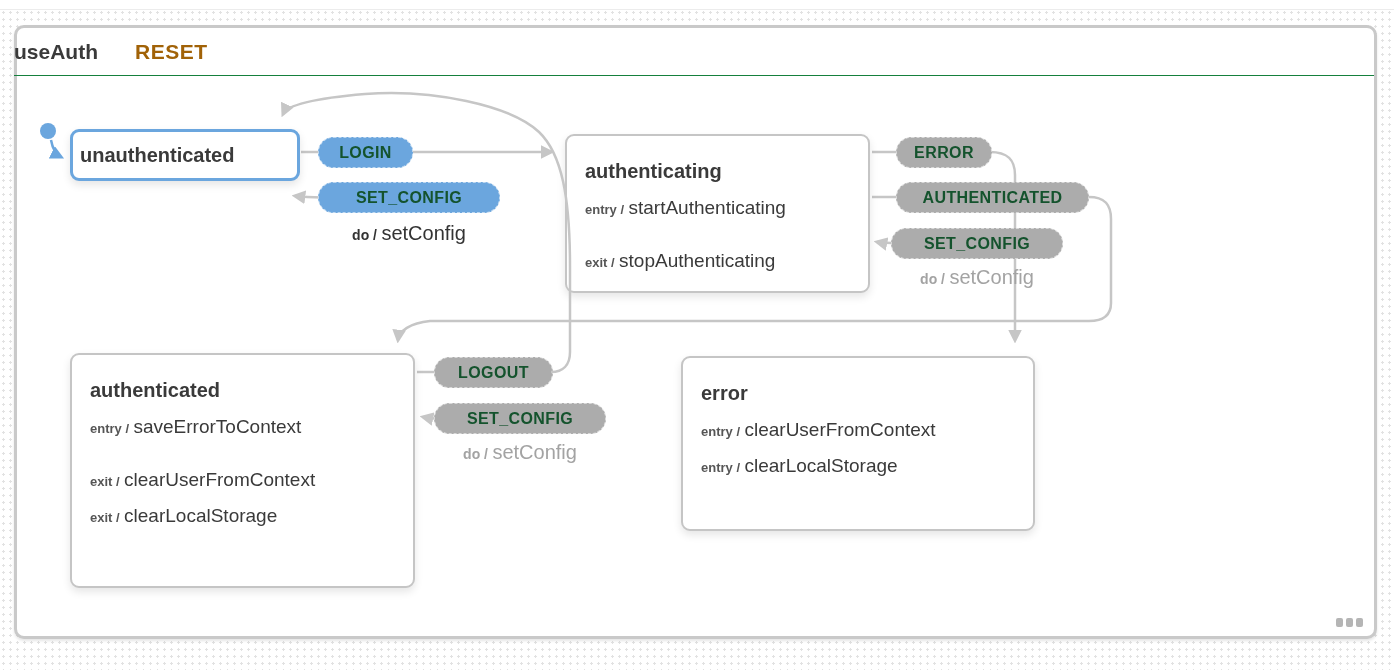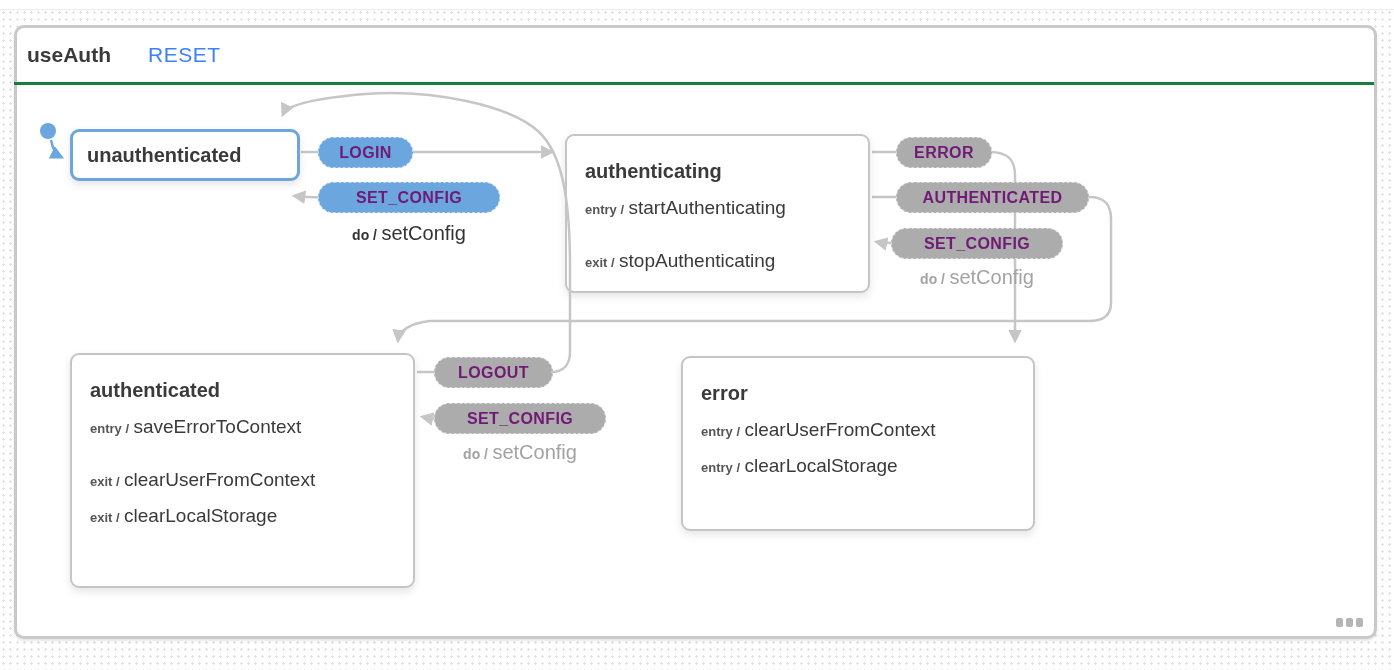--- a/index.html
+++ b/index.html
@@ -10,40 +10,40 @@
     background-image:radial-gradient(circle,#e2e2e2 1.1px, transparent 1.2px);
     background-size:7px 7px;
     background-position:0 9px;
   }
   .top-strip{position:absolute;left:0;top:0;width:1394px;height:9px;background:#fff;border-bottom:1px solid #ececec;z-index:0;}
   .panel{
     position:absolute;left:14px;top:25px;width:1363px;height:614px;
     background:#fff;border:3px solid #c9c9c9;border-radius:10px;
     box-sizing:border-box;box-shadow:0 2px 3px rgba(0,0,0,0.10);z-index:1;
   }
-  .header{position:absolute;left:14px;top:28px;width:1360px;height:57px;display:flex;align-items:center;padding-left:13px;box-sizing:border-box;border-bottom:3px solid #15803d;z-index:2;background:transparent;}
+  .header{position:absolute;left:14px;top:28px;width:1360px;height:48px;display:flex;align-items:center;box-sizing:border-box;border-bottom:1px solid #15803d;z-index:2;background:transparent;}
   .machine-title{font-size:21px;font-weight:bold;color:#3a3a3a;}
-  .reset-btn{font-size:21px;font-weight:normal;color:#3b82f6;letter-spacing:0.5px;margin-left:37px;cursor:pointer;background:none;border:none;padding:0;font-family:"Liberation Sans",sans-serif;}
+  .reset-btn{font-size:21px;font-weight:bold;color:#a16207;letter-spacing:0.5px;margin-left:37px;cursor:pointer;background:none;border:none;padding:0;font-family:"Liberation Sans",sans-serif;}
   svg.arrows{position:absolute;left:0;top:0;width:1394px;height:670px;pointer-events:none;}
   #arrows-low{z-index:3;}
   #arrows-high{z-index:6;}
   .state-box{
     position:absolute;background:#fff;border:2.5px solid #c5c5c5;border-radius:9px;
     box-sizing:border-box;box-shadow:0 4px 9px rgba(0,0,0,0.10);z-index:4;padding:24px 18px 0 18px;
   }
   .state-box.active{border:3px solid #6ba6de;padding:0;}
   .state-title{font-size:20px;font-weight:bold;color:#3a3a3a;white-space:nowrap;margin-bottom:8px;}
-  .active-title{font-size:20px;font-weight:bold;color:#3a3a3a;line-height:46px;padding-left:14px;white-space:nowrap;margin:0;}
+  .active-title{font-size:20px;font-weight:bold;color:#3a3a3a;line-height:46px;padding-left:7px;white-space:nowrap;margin:0;}
   .action-line{white-space:nowrap;line-height:34px;}
   .action-prefix{font-size:13px;font-weight:bold;color:#565656;margin-top:40px;}
   .action-name{font-size:19px;color:#3a3a3a;}
   .gap-above{margin-top:17px;}
   .pill{
     position:absolute;height:31px;border-radius:16px;box-sizing:border-box;
-    color:#701a75;font-size:16px;font-weight:bold;letter-spacing:0.4px;
+    color:#14532d;font-size:16px;font-weight:bold;letter-spacing:0.4px;
     text-align:center;line-height:29px;z-index:5;cursor:pointer;
     border:1px dashed rgba(255,255,255,0.55);white-space:nowrap;
   }
   .pill-blue{background:#6ba6de;}
   .pill-gray{background:#acacac;}
   .do-line{position:absolute;z-index:5;text-align:center;white-space:nowrap;}
   .do-prefix{font-size:14px;font-weight:bold;}
   .do-name{font-size:20px;}
   .do-dark .do-prefix,.do-dark .do-name{color:#333333;}
   .do-gray .do-prefix,.do-gray .do-name{color:#a3a3a3;}

